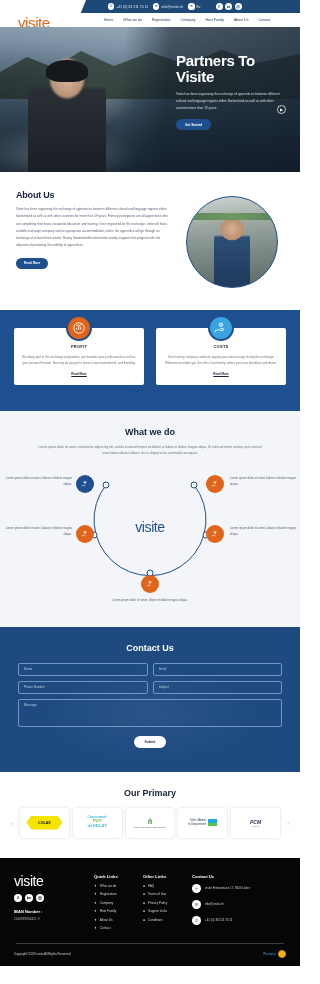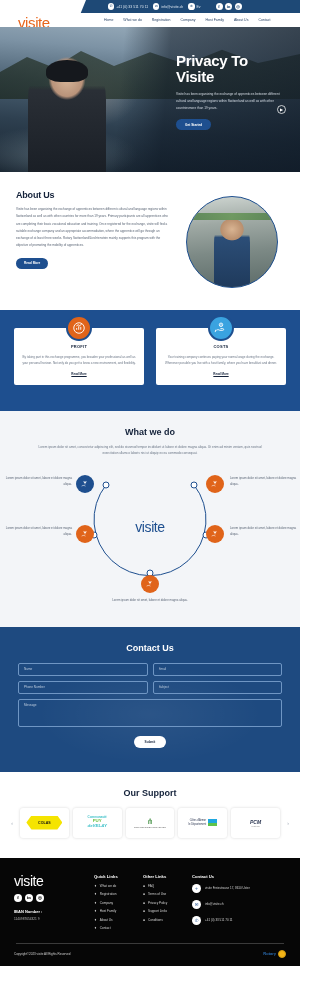--- a/index.html
+++ b/index.html
@@ -506,21 +506,21 @@
     </div>
   </div>
 
   <div class="hero">
     <div class="hero-photo"></div>
     <div class="hero-mountain"></div>
     <div class="hero-person"></div>
     <div class="hero-overlay"></div>
     <div class="hero-content">
       <div class="hero-title">
-        <div>Privacy To</div>
+        <div>Partners To</div>
         <div>Visite</div>
       </div>
       <div class="hero-sub">Visite has been organizing the exchange of apprentices between different cultural and language regions within Switzerland as well as with other countriesmore than 19 years.</div>
       <div class="hero-btn">Get Started</div>
     </div>
     <div class="hero-play">▶</div>
   </div>
 
   <div class="about">
     <div class="about-left">
@@ -630,21 +630,21 @@
       <input type="text" placeholder="Name" style="">
       <input type="text" placeholder="Email" style="">
       <input type="text" placeholder="Phone Number" style="">
       <input type="text" placeholder="Subject" style="">
       <textarea placeholder="Message" style=""></textarea>
     </div>
     <button class="submit">Submit</button>
   </div>
 
   <div class="partners">
-    <div class="partners-title">Our Support</div>
+    <div class="partners-title">Our Primary</div>
     <div class="partners-row">
       <div class="p-arrow">‹</div>
       <div class="p-cards">
         <div class="p-card">
           <div class="logo-colas">COLAS</div>
         </div>
         <div class="p-card">
           <div class="logo-velay">
             <div class="t1">Communauté</div>
             <div class="t2">PUY</div>

